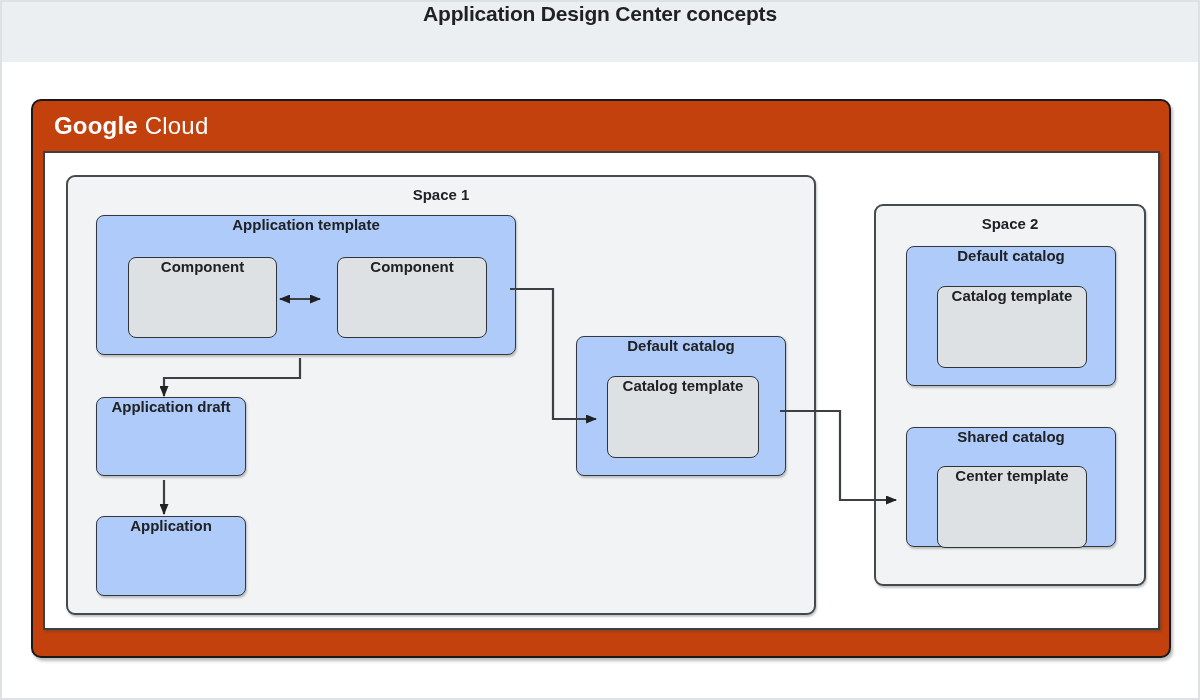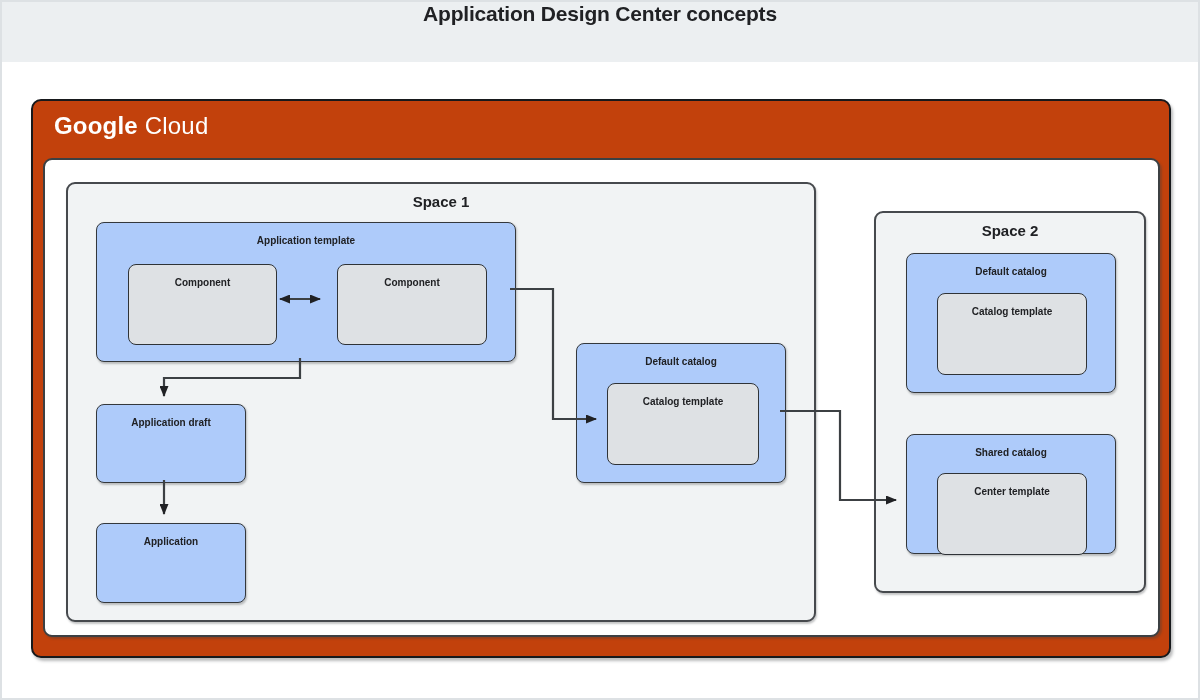--- a/index.html
+++ b/index.html
@@ -49,25 +49,25 @@
     left: 21px; top: 11px;
     color: #ffffff;
     font-size: 24px;
     letter-spacing: 0.2px;
     white-space: nowrap;
   }
   .gc-logo .g-bold { font-weight: 600; }
   .gc-logo .g-light { font-weight: 400; }
   .inner-white {
     position: absolute;
-    left: 10px; top: 57px;
+    left: 10px; top: 50px;
     width: 1117px; height: 479px;
     background: #ffffff;
     border: 2px solid #3c4043;
-    border-radius: 9px;
+    border-radius: 0;
     box-shadow: 2px 2px 2px rgba(60,64,67,0.35);
   }
   
   .space {
     position: absolute;
     background: #f1f3f4;
     border: 2px solid #46494d;
     border-radius: 9px;
     box-shadow: 1px 2px 2px rgba(60,64,67,0.3);
   }
@@ -88,23 +88,23 @@
     border-radius: 8px;
     box-shadow: 1px 1.5px 2px rgba(60,64,67,0.3);
   }
   .graybox {
     position: absolute;
     background: #dee1e4;
     border: 1.5px solid #2f3337;
     border-radius: 8px;
   }
   .box-label {
-    padding-top: 12px;
+    padding-top: 0;
     text-align: center;
-    font-size: 10px;
+    font-size: 15px;
     font-weight: 600;
     color: #202124;
     white-space: nowrap;
   }
   
   .app-template       { left: 28px;  top: 38px;  width: 420px; height: 140px; }
   .comp-left          { left: 31px;  top: 41px;  width: 149px; height: 81px; }
   .comp-right         { left: 240px; top: 41px;  width: 150px; height: 81px; }
   .app-draft          { left: 28px;  top: 220px; width: 150px; height: 79px; }
   .application        { left: 28px;  top: 339px; width: 150px; height: 80px; }

